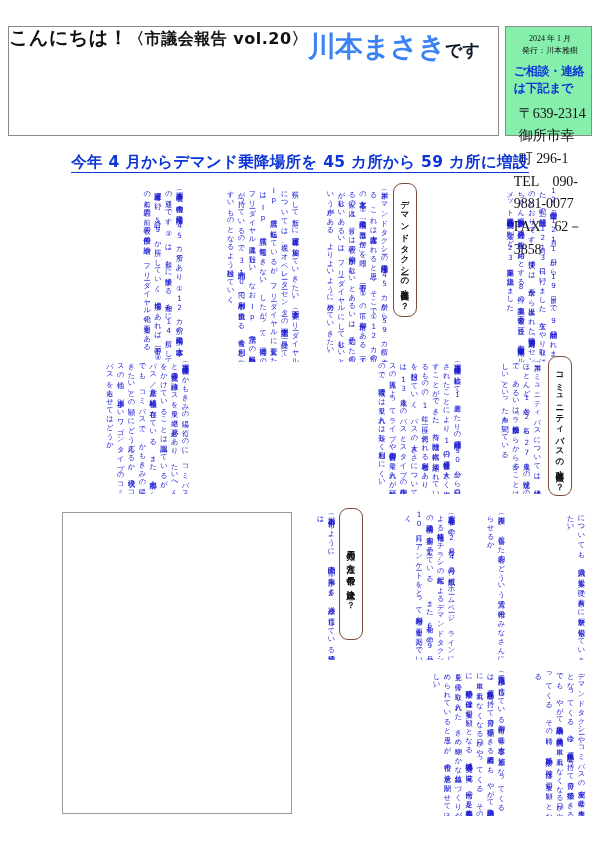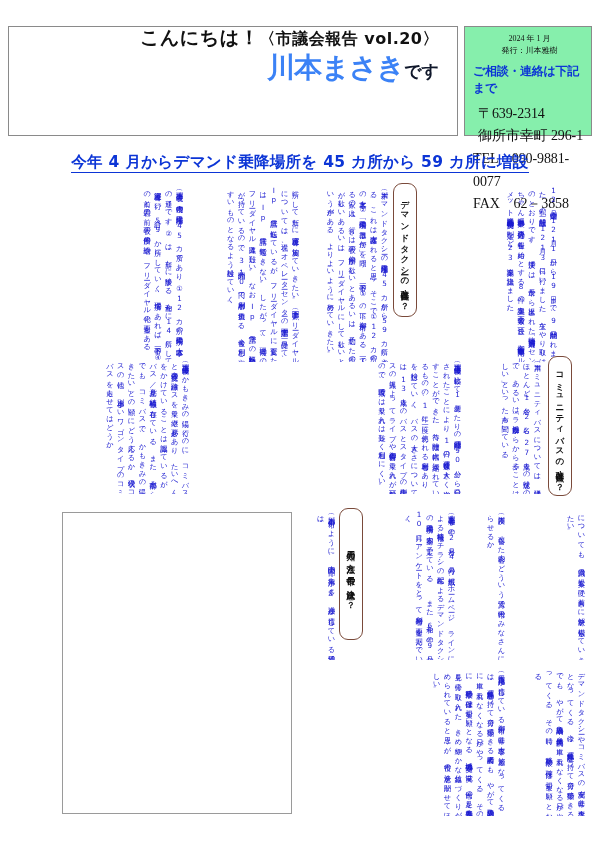--- a/index.html
+++ b/index.html
@@ -60,21 +60,21 @@
     position:absolute;left:50%;bottom:0;transform:translateX(-50%);
     width:7px;height:18px;background:#3a4e6b;
     clip-path:polygon(50% 0,100% 22%,72% 100%,28% 100%,0 22%);
   }
   .photo-cap{
     font-size:7.5px;margin-top:3px;letter-spacing:0.2px;
     font-family:"Liberation Sans","DejaVu Sans",sans-serif;
     white-space:nowrap;
   }
   .title-block{
-    flex:1;display:flex;flex-direction:column;justify-content:flex-start;
+    flex:1;display:flex;flex-direction:row;justify-content:space-between;
     padding-right:18px;
   }
   .greeting{
     text-align:right;font-size:19px;font-weight:bold;letter-spacing:0.5px;
     font-family:"DejaVu Sans","Liberation Sans",sans-serif;
     white-space:nowrap;line-height:1.1;
   }
   .greeting .vol{font-size:16px;}
   .bigname{
     text-align:right;margin-top:6px;white-space:nowrap;line-height:1;

